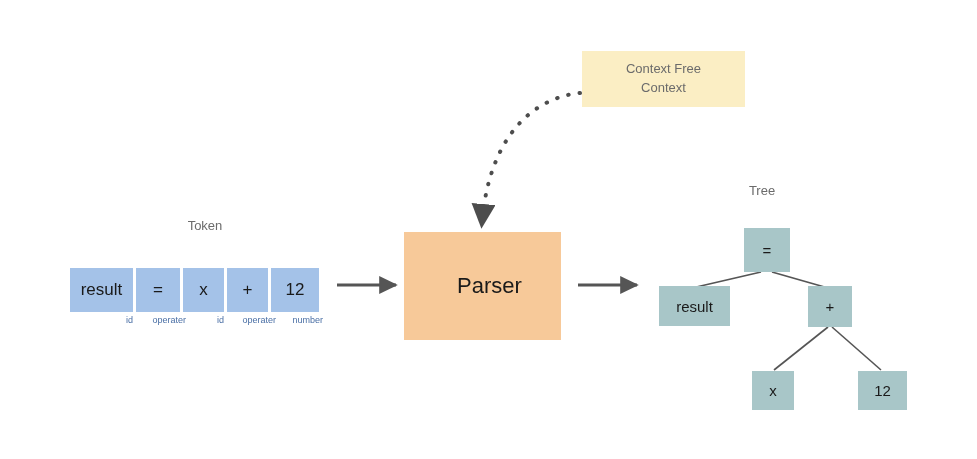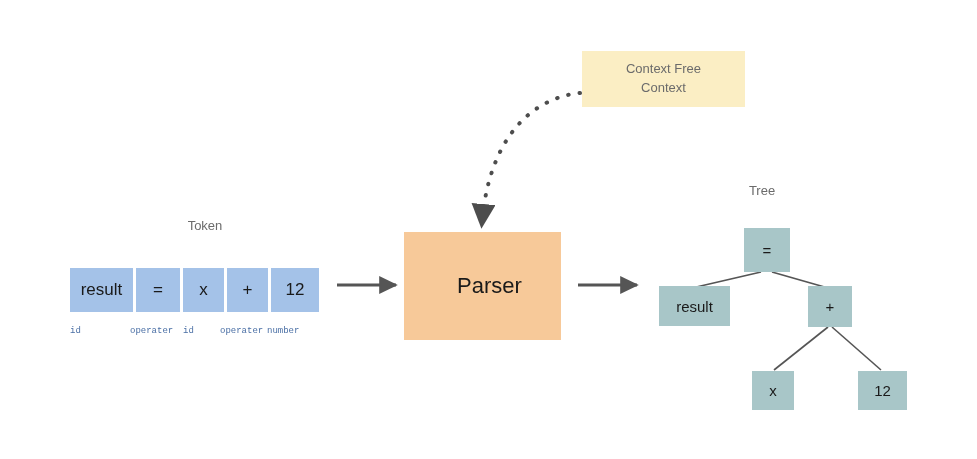--- a/index.html
+++ b/index.html
@@ -36,25 +36,25 @@
   
   .token-box {
     background: #a4c2e8;
     color: #1a1a1a;
     font-size: 17px;
     height: 44px;
     top: 268px;
   }
   .token-sub {
     position: absolute;
-    top: 326px;
-    font-family: Liberation Mono, monospace;
+    top: 315px;
+    font-family: Liberation Sans, sans-serif;
     font-size: 9px;
     color: #4a6fa5;
-    text-align: left;
+    text-align: right;
   }
   
   .caption {
     position: absolute;
     font-size: 13px;
     color: #6b6b6b;
     text-align: center;
   }
   
   #parser-box {

